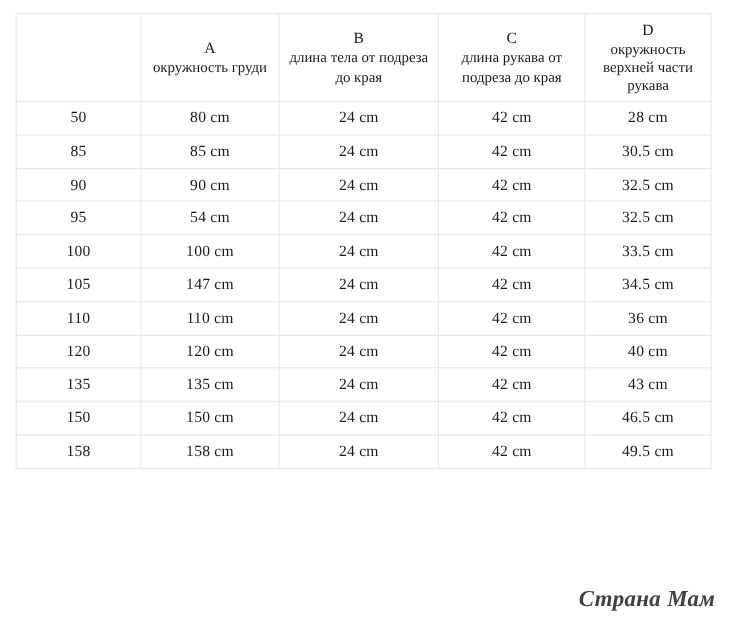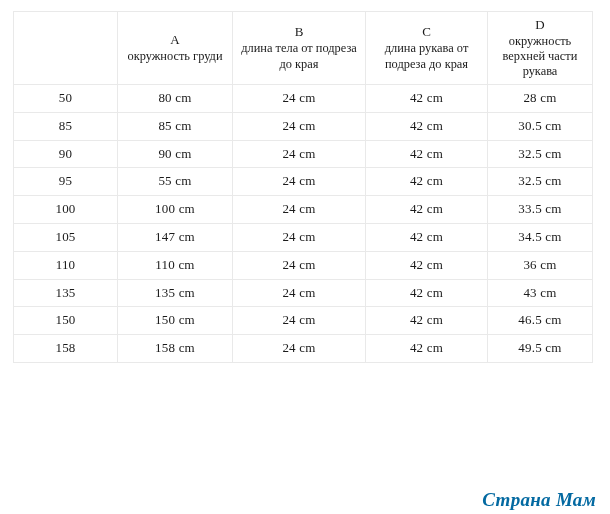--- a/index.html
+++ b/index.html
@@ -86,21 +86,21 @@
 
   #watermark {
     position: absolute;
     right: 14px;
     top: 489px;
     font-family: "Liberation Serif", "DejaVu Serif", serif;
     font-style: italic;
     font-weight: bold;
     font-size: 19px;
     line-height: 21px;
-    color: #0369a1;
+    color: #404040;
     letter-spacing: 0.3px;
     white-space: nowrap;
     text-shadow:
       -1px -1px 0 #ffffff,
        1px -1px 0 #ffffff,
       -1px  1px 0 #ffffff,
        1px  1px 0 #ffffff,
        0   -1px 0 #ffffff,
        0    1px 0 #ffffff,
       -1px  0   0 #ffffff,
@@ -162,21 +162,21 @@
           </tr>
           <tr>
             <td class="col-size">90</td>
             <td>90 cm</td>
             <td>24 cm</td>
             <td>42 cm</td>
             <td>32.5 cm</td>
           </tr>
           <tr>
             <td class="col-size">95</td>
-            <td>55 cm</td>
+            <td>54 cm</td>
             <td>24 cm</td>
             <td>42 cm</td>
             <td>32.5 cm</td>
           </tr>
           <tr>
             <td class="col-size">100</td>
             <td>100 cm</td>
             <td>24 cm</td>
             <td>42 cm</td>
             <td>33.5 cm</td>
@@ -187,20 +187,27 @@
             <td>24 cm</td>
             <td>42 cm</td>
             <td>34.5 cm</td>
           </tr>
           <tr>
             <td class="col-size">110</td>
             <td>110 cm</td>
             <td>24 cm</td>
             <td>42 cm</td>
             <td>36 cm</td>
+          </tr>
+          <tr>
+            <td class="col-size">120</td>
+            <td>120 cm</td>
+            <td>24 cm</td>
+            <td>42 cm</td>
+            <td>40 cm</td>
           </tr>
           <tr>
             <td class="col-size">135</td>
             <td>135 cm</td>
             <td>24 cm</td>
             <td>42 cm</td>
             <td>43 cm</td>
           </tr>
           <tr>
             <td class="col-size">150</td>

